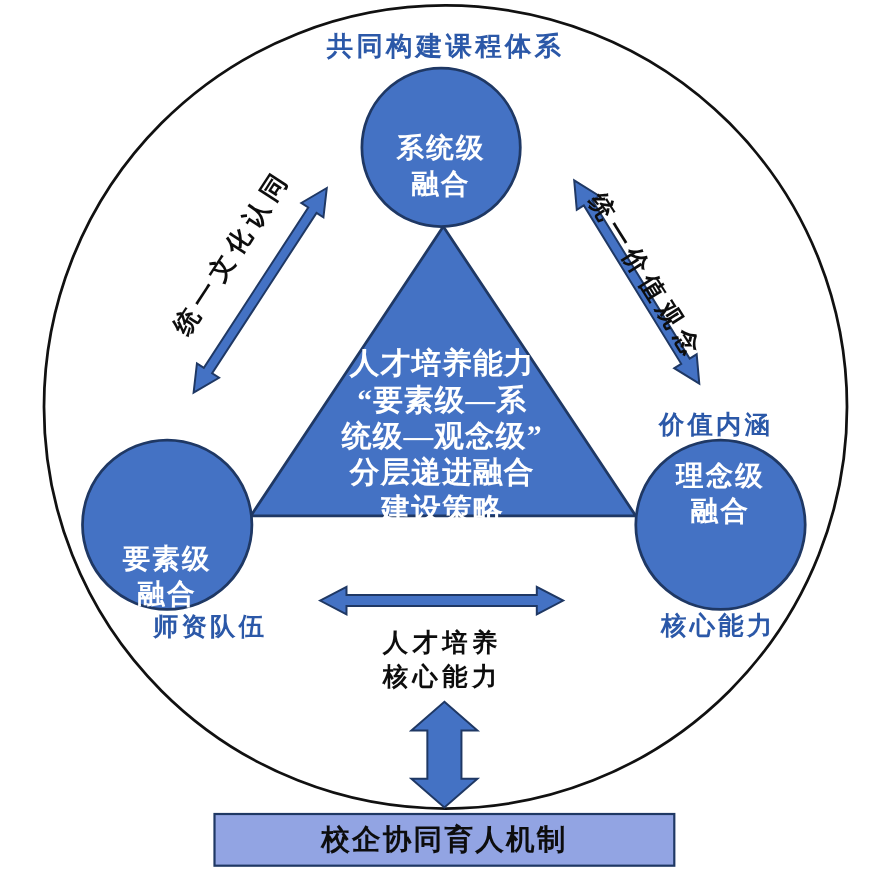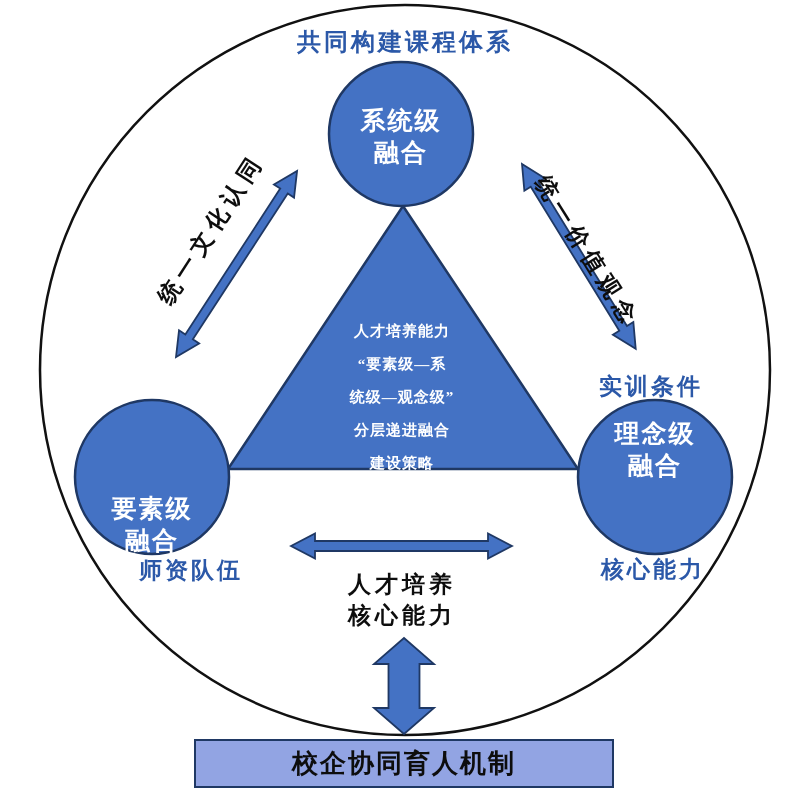--- a/index.html
+++ b/index.html
@@ -34,21 +34,21 @@
   }
   .node-text {
     color: #ffffff;
     font-size: 25px;
     font-weight: bold;
     line-height: 32px;
     letter-spacing: 2px;
   }
   .triangle-text {
     color: #ffffff;
-    font-size: 15px;
+    font-size: 27px;
     font-weight: bold;
     line-height: 33px;
     letter-spacing: 1px;
   }
   .rot-label {
     white-space: nowrap;
     letter-spacing: 6px;
     font-size: 23px;
   }
   .title-top { font-size: 24px; letter-spacing: 3px; }
@@ -75,37 +75,37 @@
 
     <path d="M0,0 L24,-12.5 L24,-5 L197,-5 L197,-12.5 L221,0 L197,12.5 L197,5 L24,5 L24,12.5 Z" transform="translate(291,546)" fill="#4472C4" stroke="#1F3864" stroke-width="1.8"></path>
 
     <path d="M0,0 L26,-30 L26,-15.5 L70,-15.5 L70,-30 L96,0 L70,30 L70,15.5 L26,15.5 L26,30 Z" transform="translate(404,638) rotate(90)" fill="#4472C4" stroke="#1F3864" stroke-width="1.8"></path>
 
     <rect x="195" y="740" width="418" height="47" fill="#92A4E3" stroke="#1F3864" stroke-width="2"></rect>
   </svg>
 
   <div class="txt kai blue-label title-top" style="left:405px; top:42px;">共同构建课程体系</div>
 
-  <div class="txt node-text" style="left:401px; top:136px;">系统级
+  <div class="txt node-text" style="left:401px; top:151px;">系统级
 融合</div>
 
   <div class="txt kai black-label rot-label" style="left:211px; top:229px; transform: translate(-50%,-50%) rotate(-57deg);">统一文化认同</div>
   <div class="txt kai black-label rot-label" style="left:587px; top:252px; transform: translate(-50%,-50%) rotate(58deg);">统一价值观念</div>
 
   <div class="txt kai triangle-text" style="left:402px; top:397px;">人才培养能力
 “要素级—系
 统级—观念级”
 分层递进融合
 建设策略</div>
 
   <div class="txt node-text" style="left:152px; top:477px;margin-top:47px;">要素级
 融合</div>
   <div class="txt kai blue-label" style="left:153px; top:570px;margin-left:38px;">师资队伍</div>
 
-  <div class="txt kai blue-label" style="left:651px; top:386px;">实训条件</div>
+  <div class="txt kai blue-label" style="left:651px; top:386px;">价值内涵</div>
   <div class="txt node-text" style="left:655px; top:449px;">理念级
 融合</div>
   <div class="txt kai blue-label" style="left:653px; top:569px;">核心能力</div>
 
   <div class="txt kai black-label" style="left:402px; top:600px; line-height:31px; letter-spacing:4px;">人才培养
 核心能力</div>
 
   <div class="txt kai black-label mech-label" style="left:404px; top:763px;text-align:center;">校企协同育人机制</div>
 
 </div>

